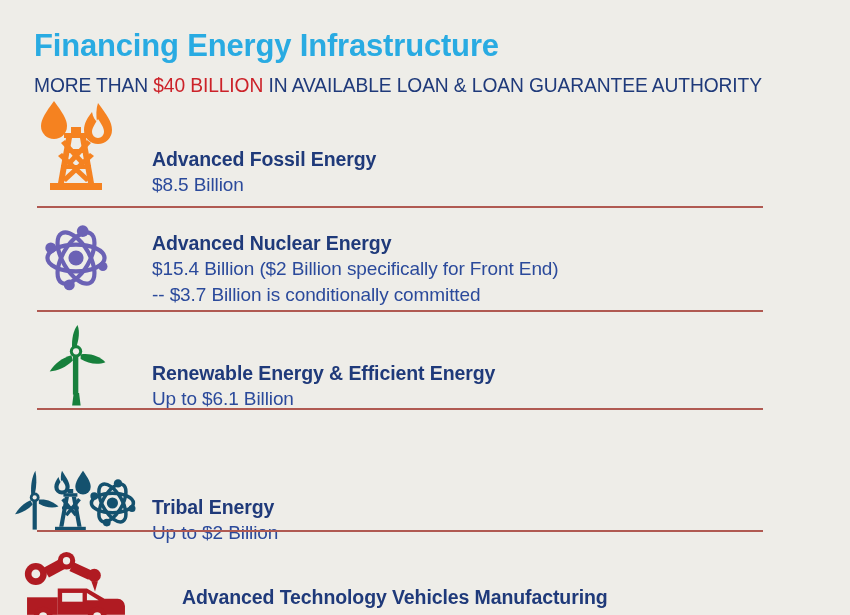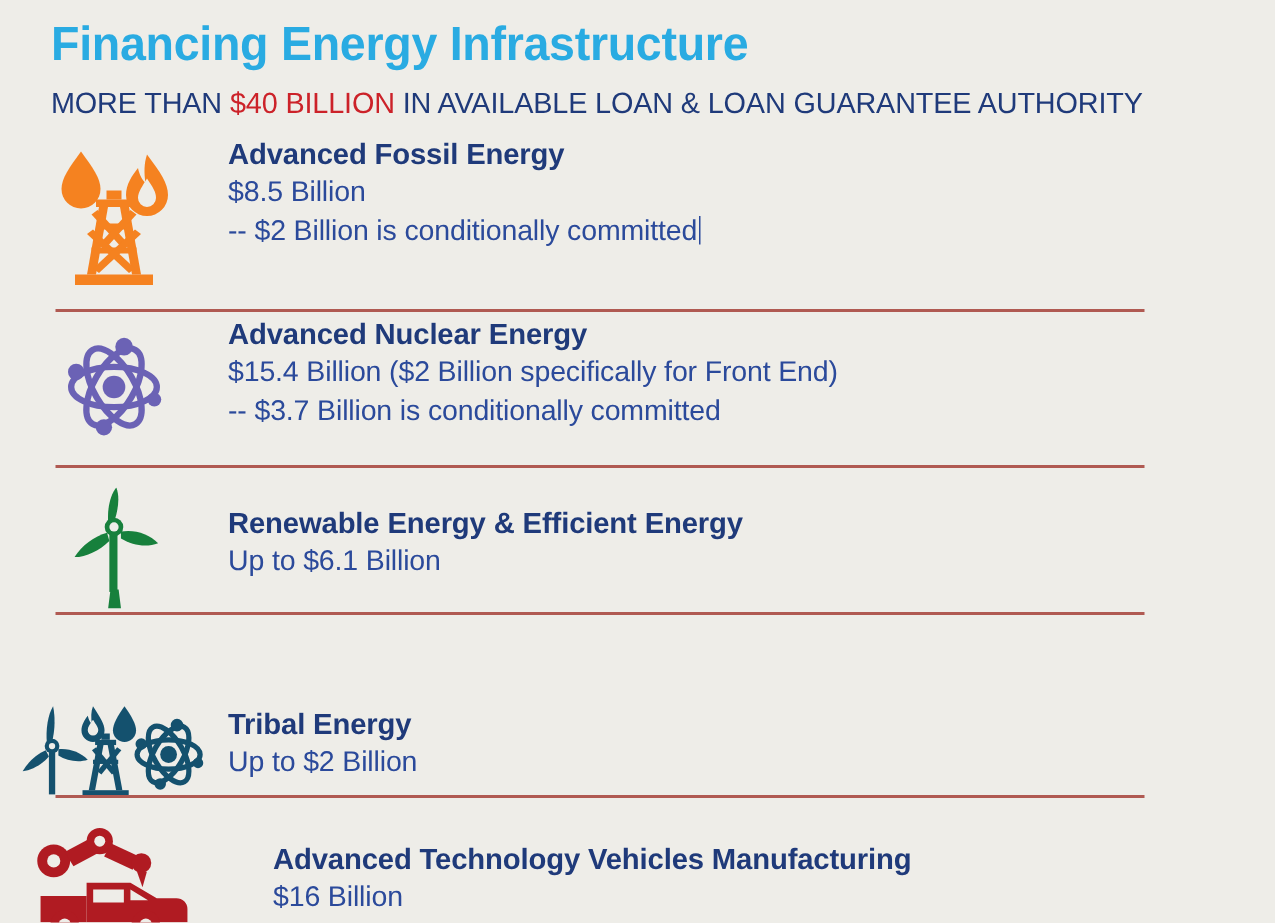--- a/index.html
+++ b/index.html
@@ -18,21 +18,21 @@
     position: relative;
     width: 850px;
     height: 615px;
     background: #EEEDE8;
   }
 
   
   .header {
     position: absolute;
     left: 34px;
-    top: 10px;
+    top: 26px;
     width: 790px;
   }
   .slide-title {
     font-size: 32px;
     line-height: 38px;
     font-weight: 600;
     color: #29ABE2;
     letter-spacing: -0.2px;
     white-space: nowrap;
     transform: scaleX(0.97);
@@ -57,21 +57,21 @@
     top: 88px;
     width: 850px;
   }
   .row {
     position: relative;
     width: 850px;
   }
   .row-inner {
     position: relative;
     display: flex;
-    align-items: flex-start;
+    align-items: flex-end;
   }
   .icon-cell {
     width: 152px;
     min-width: 152px;
     display: flex;
     justify-content: center;
     align-items: center;
   }
   .text-cell {
     padding-top: 2px;
@@ -169,21 +169,20 @@
                 <path d="M59 47 L38 70 l4 3 L63 50 z"></path>
                 <path d="M34 60 L62 86 l-4 3 L30 63 z"></path>
                 <path d="M62 60 L34 86 l4 3 L66 63 z"></path>
               </g>
             </svg>
           </span>
         </div>
         <div class="text-cell">
           <div class="row-title">Advanced Fossil Energy</div>
           <div class="row-line">$8.5 Billion</div>
-          <div class="row-line"><span>-- $2 Billion is conditionally committed</span><span class="caret"></span></div>
         </div>
       </div>
       <div class="divider" style="top:118px;"></div>
     </div>
 
     <div class="row" id="row-nuclear">
       <div class="row-inner">
         <div class="icon-cell">
           <span>
             <svg width="84" height="84" viewBox="0 0 100 100">

